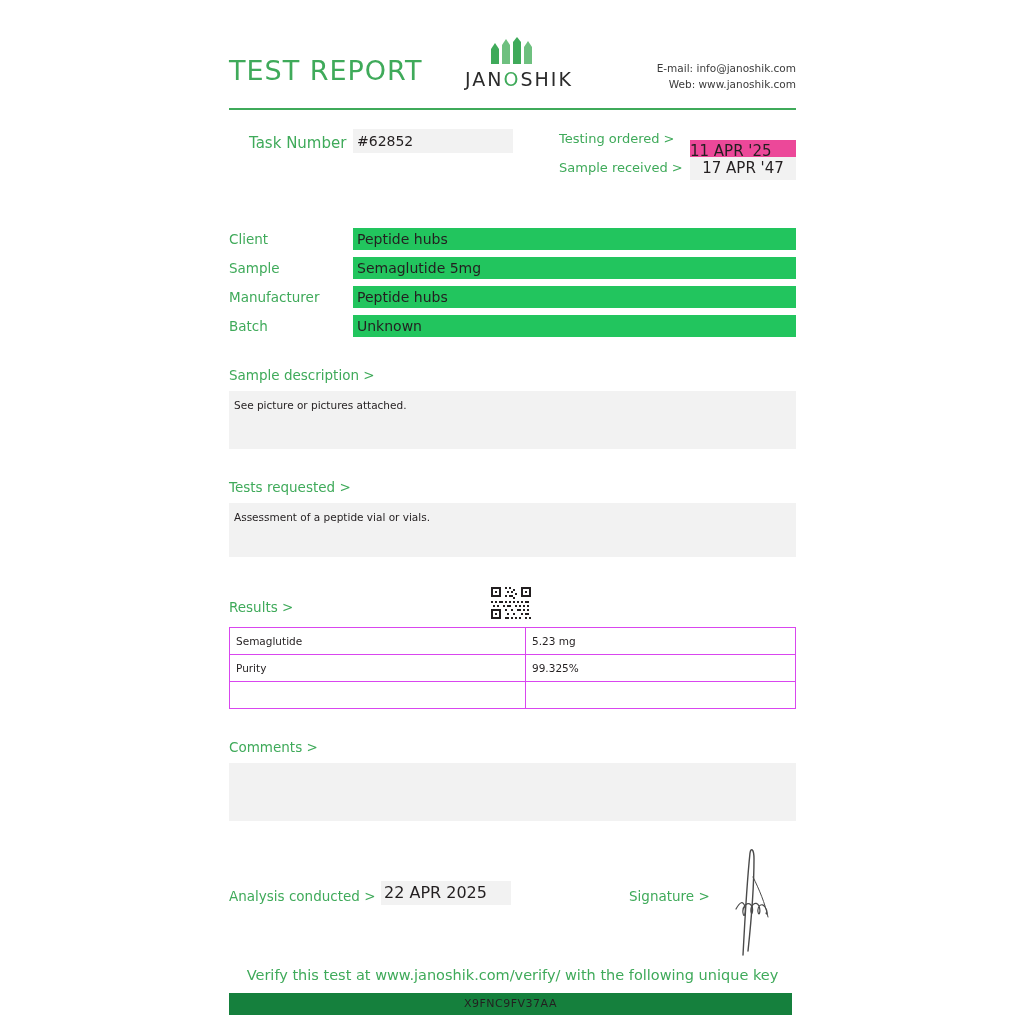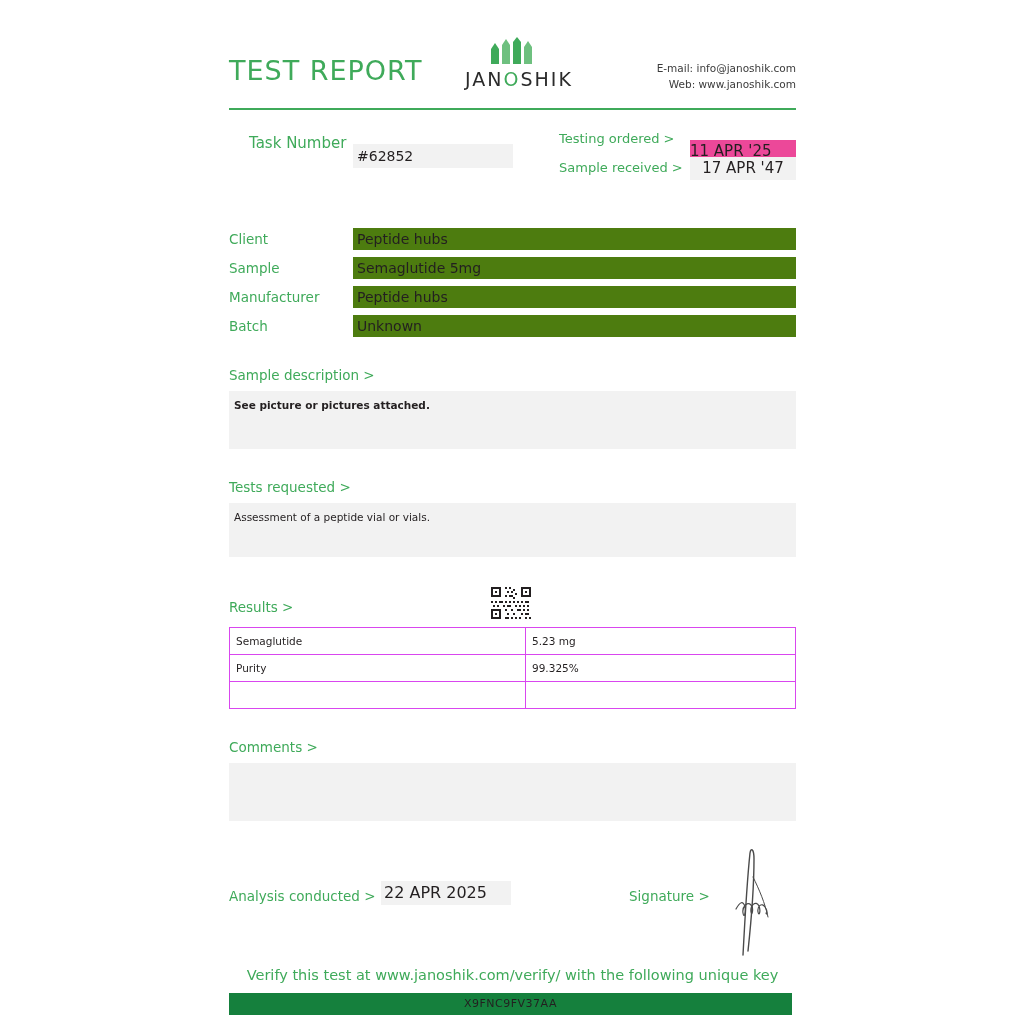--- a/index.html
+++ b/index.html
@@ -92,21 +92,21 @@
     position: absolute;
     left: 0;
     top: 6px;
     font-size: 15px;
     color: #3faa5a;
     margin-left: 20px;
   }
   .task-value {
     position: absolute;
     left: 124px;
-    top: 16px;
+    top: 1px;
     width: 160px;
     height: 24px;
     line-height: 24px;
     background: #f2f2f2;
     font-size: 14px;
     padding-left: 4px;
     color: #231f20;
     box-sizing: border-box;
   }
   .ordered-label {
@@ -164,42 +164,42 @@
     font-size: 13.5px;
     color: #3faa5a;
   }
   .field .f-value {
     position: absolute;
     left: 124px;
     top: 0;
     width: 443px;
     height: 22px;
     line-height: 22px;
-    background: #4d7c0f;
+    background: #22c55e;
     font-size: 14px;
     padding-left: 4px;
     box-sizing: border-box;
   }
 
   
   .section-title {
     font-size: 13.5px;
     color: #3faa5a;
     margin-top: 30px;
     margin-bottom: 8px;
   }
   .section-box {
     width: 567px;
     background: #f2f2f2;
     box-sizing: border-box;
     padding: 8px 5px;
     font-size: 10.5px;
     color: #231f20;
   }
-  .box-desc { height: 58px; font-weight: bold; }
+  .box-desc { height: 58px; }
   .box-tests { height: 54px; }
   .box-comments { height: 58px; }
 
   
   .results-head {
     position: relative;
     height: 40px;
     margin-top: 28px;
   }
   .results-title {

